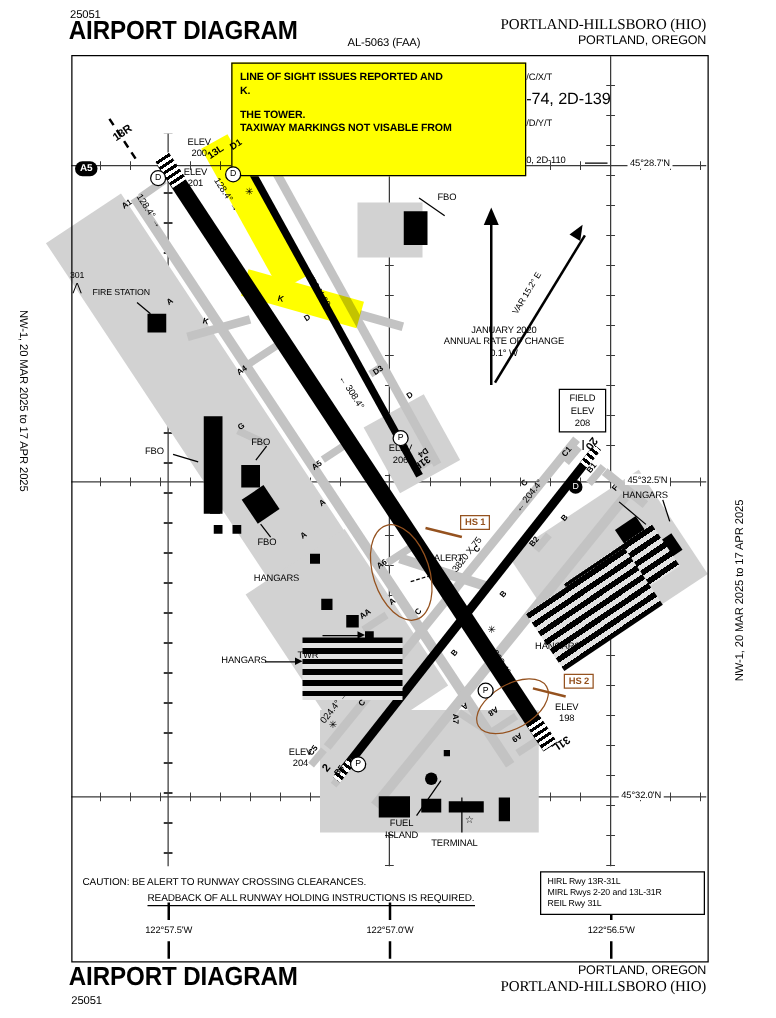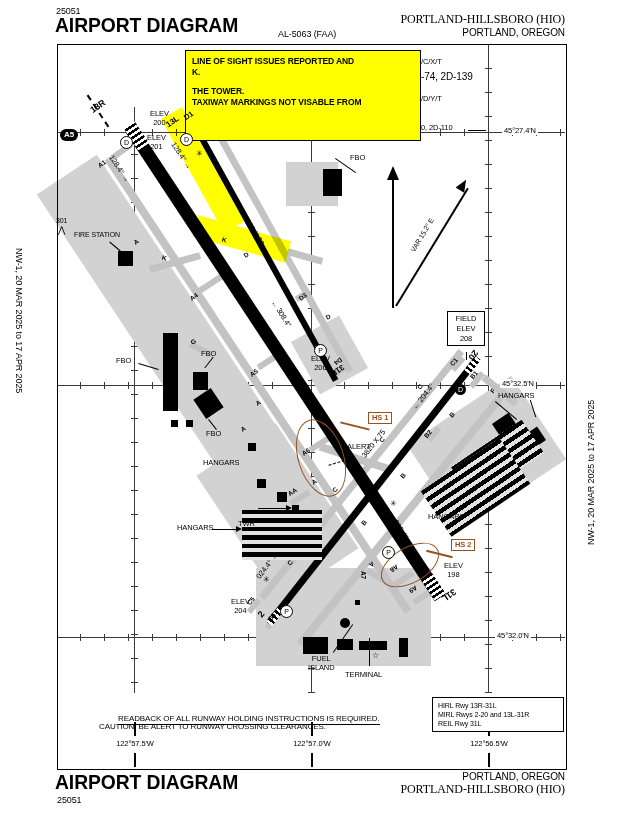--- a/index.html
+++ b/index.html
@@ -157,38 +157,38 @@
   <div class="hsbox" style="left:451px;top:539px;">HS 2</div>
 
   <div class="boxed" style="left:447px;top:311px;width:36px;padding:2px 0;">
     <div>FIELD</div>
     <div>ELEV</div>
     <div>208</div>
   </div>
   <div class="ln" style="left:466px;top:352px;width:1px;height:8px;"></div>
 
   <div class="abs" style="left:421px;top:57px;font-size:7.5px;">/C/X/T</div>
-  <div class="abs" style="left:421px;top:71px;font-size:10px;">-74, 2D-139</div>
+  <div class="abs" style="left:421px;top:71px;font-size:13px;">-74, 2D-139</div>
   <div class="abs" style="left:421px;top:94px;font-size:7.5px;">/D/Y/T</div>
   <div class="abs" style="left:421px;top:123px;font-size:7.5px;">0, 2D-110</div>
 
-  <div class="abs wbg" style="left:502px;top:126px;font-size:7.5px;">45°27.4'N</div>
+  <div class="abs wbg" style="left:502px;top:126px;font-size:7.5px;">45°28.7'N</div>
   <div class="abs wbg" style="left:500px;top:379px;font-size:7.5px;">45°32.5'N</div>
   <div class="abs wbg" style="left:495px;top:631px;font-size:7.5px;">45°32.0'N</div>
   <div class="ln" style="left:134px;top:722px;width:1.5px;height:14px;"></div>
   <div class="ln" style="left:134px;top:753px;width:1.5px;height:14px;"></div>
   <div class="ln" style="left:311px;top:722px;width:1.5px;height:14px;"></div>
   <div class="ln" style="left:311px;top:753px;width:1.5px;height:14px;"></div>
   <div class="ln" style="left:488px;top:722px;width:1.5px;height:14px;"></div>
   <div class="ln" style="left:488px;top:753px;width:1.5px;height:14px;"></div>
   <div class="abs" style="left:110px;top:739px;width:50px;text-align:center;font-size:7.5px;">122°57.5'W</div>
   <div class="abs" style="left:287px;top:739px;width:50px;text-align:center;font-size:7.5px;">122°57.0'W</div>
   <div class="abs" style="left:464px;top:739px;width:50px;text-align:center;font-size:7.5px;">122°56.5'W</div>
 
-  <div class="abs" style="left:66px;top:722px;font-size:8px;margin-left:33px;">CAUTION: BE ALERT TO RUNWAY CROSSING CLEARANCES.</div>
+  <div class="abs" style="left:66px;top:701px;font-size:8px;">CAUTION: BE ALERT TO RUNWAY CROSSING CLEARANCES.</div>
   <div class="abs" style="left:118px;top:714px;font-size:8px;border-bottom:1px solid #000;padding-bottom:1px;">READBACK OF ALL RUNWAY HOLDING INSTRUCTIONS IS REQUIRED.</div>
 
   <div class="boxed" style="left:432px;top:697px;width:120px;text-align:left;padding:3px 5px;font-size:7px;">
     <div>HIRL Rwy 13R-31L</div>
     <div>MIRL Rwys 2-20 and 13L-31R</div>
     <div>REIL Rwy 31L</div>
   </div>
 
 
   <div class="abs" style="left:185px;top:50px;width:236px;height:91px;background:#ffff00;border:1.2px solid #000;box-sizing:border-box;padding:5px 6px;font-size:8.5px;font-weight:bold;line-height:1.3;">
@@ -272,20 +272,23 @@
       <span class="ml" style="left: 498px; top: 391px; font-size: 7.5px;">HANGARS</span>
       <span class="ml" style="left: 428px; top: 512px; font-size: 7.5px;">HANGARS</span>
       <span class="ml" style="left: 238px; top: 503px; font-size: 7.5px; margin-top: 16px;">TWR</span>
       <span class="ml" style="left: 347px; top: 442px; font-size: 7.5px;">ALERT</span>
       <span class="ml" style="left: 345px; top: 670px; font-size: 7.5px;">TERMINAL</span>
       <span class="ml pre" style="left: 308px; top: 654px; font-size: 7.5px;">FUEL
 ISLAND</span>
       <span class="ml" style="left: 372px; top: 642px; font-size: 7px;">266</span>
       <span class="ml" style="left: 372px; top: 651px; font-size: 8px;">☆</span>
       <span class="ml" style="left: 404px; top: 231px; font-size: 7px; transform: rotate(-59deg);">VAR 15.2° E</span>
+      <span class="ml pre" style="left: 355px; top: 259px; font-size: 7.5px;">JANUARY 2020
+ANNUAL RATE OF CHANGE
+0.1° W</span>
       <span class="ml" style="left: 390px; top: 499px; font-size: 8px;">✳</span>
       <span class="ml" style="left: 263px; top: 575px; font-size: 8px;">✳</span>
       <span class="ml" style="left: 196px; top: 149px; font-size: 8px;">✳</span>
       <span class="ml circ" style="left: 314px; top: 344px;">P</span>
       <span class="ml circ" style="left: 280px; top: 605px;">P</span>
       <span class="ml circ" style="left: 382px; top: 546px;">P</span>
       <span class="ml circ" style="left: 120px; top: 136px;">D</span>
       <span class="ml circ" style="left: 180px; top: 133px;">D</span>
       <span class="ml circf" style="left: 455px; top: 384px;">D</span>
       <span class="ml oval" style="left: 60px; top: 129px; font-size: 8px;">A5</span>

